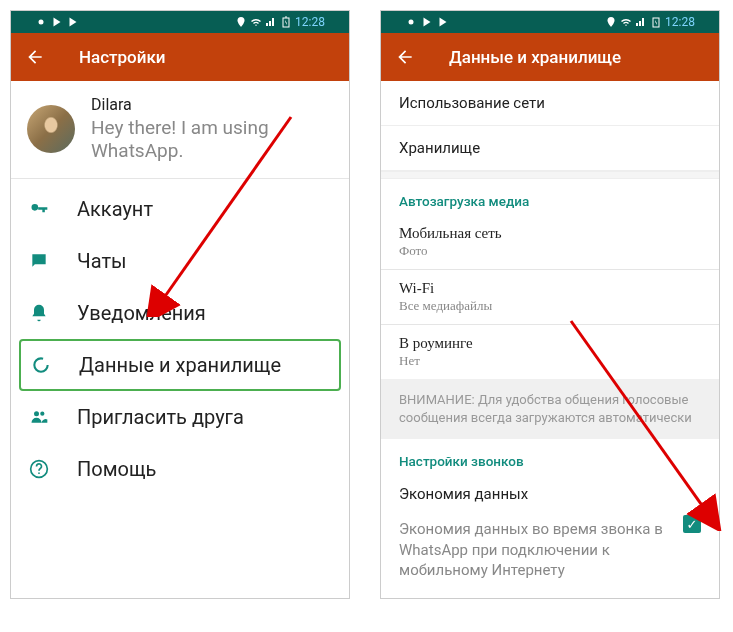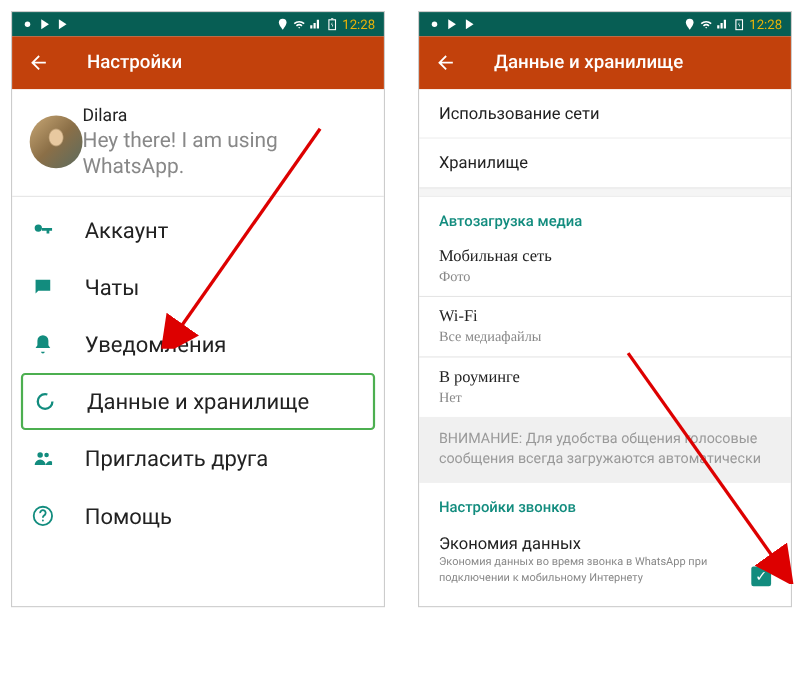--- a/index.html
+++ b/index.html
@@ -11,46 +11,47 @@
       padding: 10px;
     }
     .phone {
       width: 340px;
       border: 1px solid #ccc;
       background: #fff;
       position: relative;
     }
     .status-bar {
       background: #075E54;
-      color: #eab308;
+      color: #7dd3fc;
       height: 22px;
       display: flex;
       align-items: center;
       justify-content: space-between;
-      padding: 0 8px;
+      padding: 0 24px;
       font-size: 12px;
     }
     .status-left { display: flex; gap: 4px; align-items: center; }
     .status-right { display: flex; gap: 3px; align-items: center; }
     .status-icon { width: 12px; height: 12px; }
     .toolbar {
       background: #c2410c;
       color: #fff;
       height: 48px;
       display: flex;
       align-items: center;
       padding: 0 14px;
       gap: 34px;
     }
     .toolbar-title { font-size: 17px; font-weight: 500; }
     .back-arrow { cursor: pointer; }
     .profile-row {
       display: flex;
       align-items: center;
       padding: 14px 16px 16px 16px;
+      gap: 16px;
     }
     .avatar {
       width: 48px;
       height: 48px;
       border-radius: 50%;
       background: linear-gradient(135deg, #c9a876 0%, #8b6f47 50%, #5a6b5f 100%);
       flex-shrink: 0;
       position: relative;
       overflow: hidden;
     }
@@ -108,21 +109,21 @@
       line-height: 1.4;
     }
     .checkbox-row {
       display: flex;
       align-items: flex-start;
       padding: 10px 18px 18px 18px;
       gap: 12px;
     }
     .checkbox-text { flex: 1; }
     .checkbox-title { font-size: 15px; color: #222; }
-    .checkbox-desc { font-size: 10px; color: #888; margin-top: 2px; line-height: 1.35; }
+    .checkbox-desc { font-size: 15px; color: #888; margin-top: 16px; line-height: 1.35; }
     .checkbox {
       width: 18px;
       height: 18px;
       background: #128C7E;
       border-radius: 2px;
       display: flex;
       align-items: center;
       justify-content: center;
       color: #fff;
       font-size: 13px;

